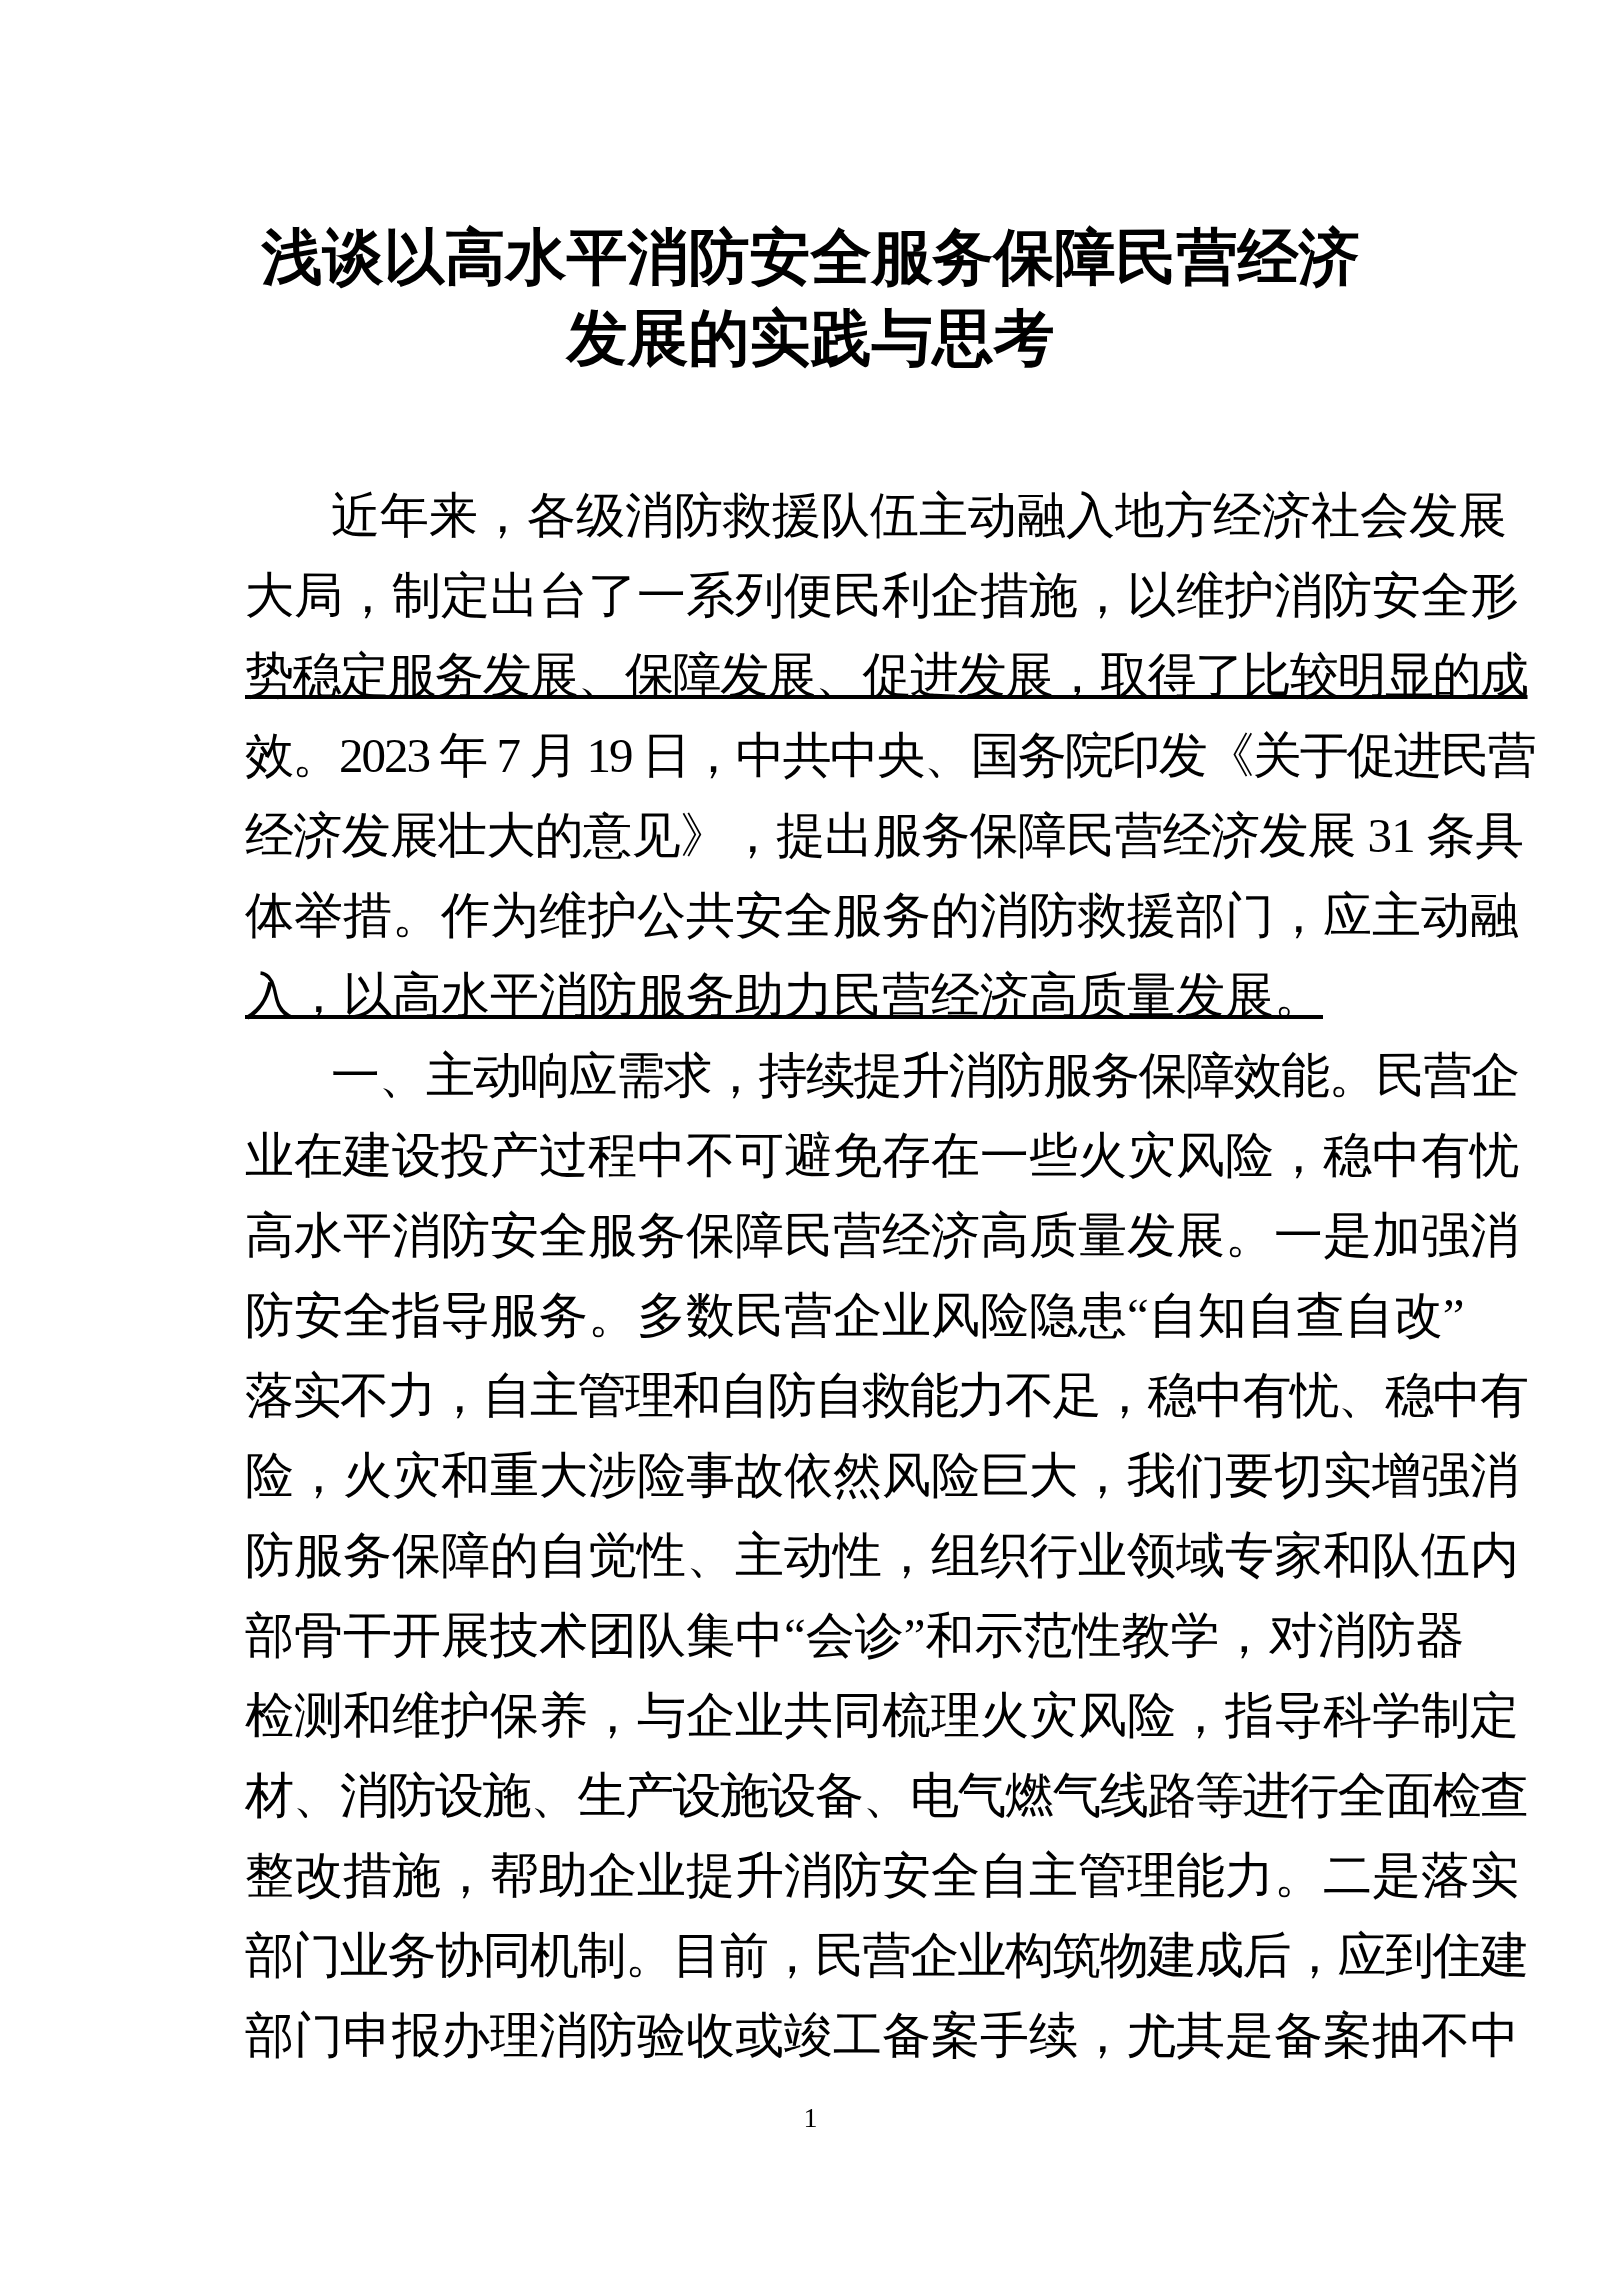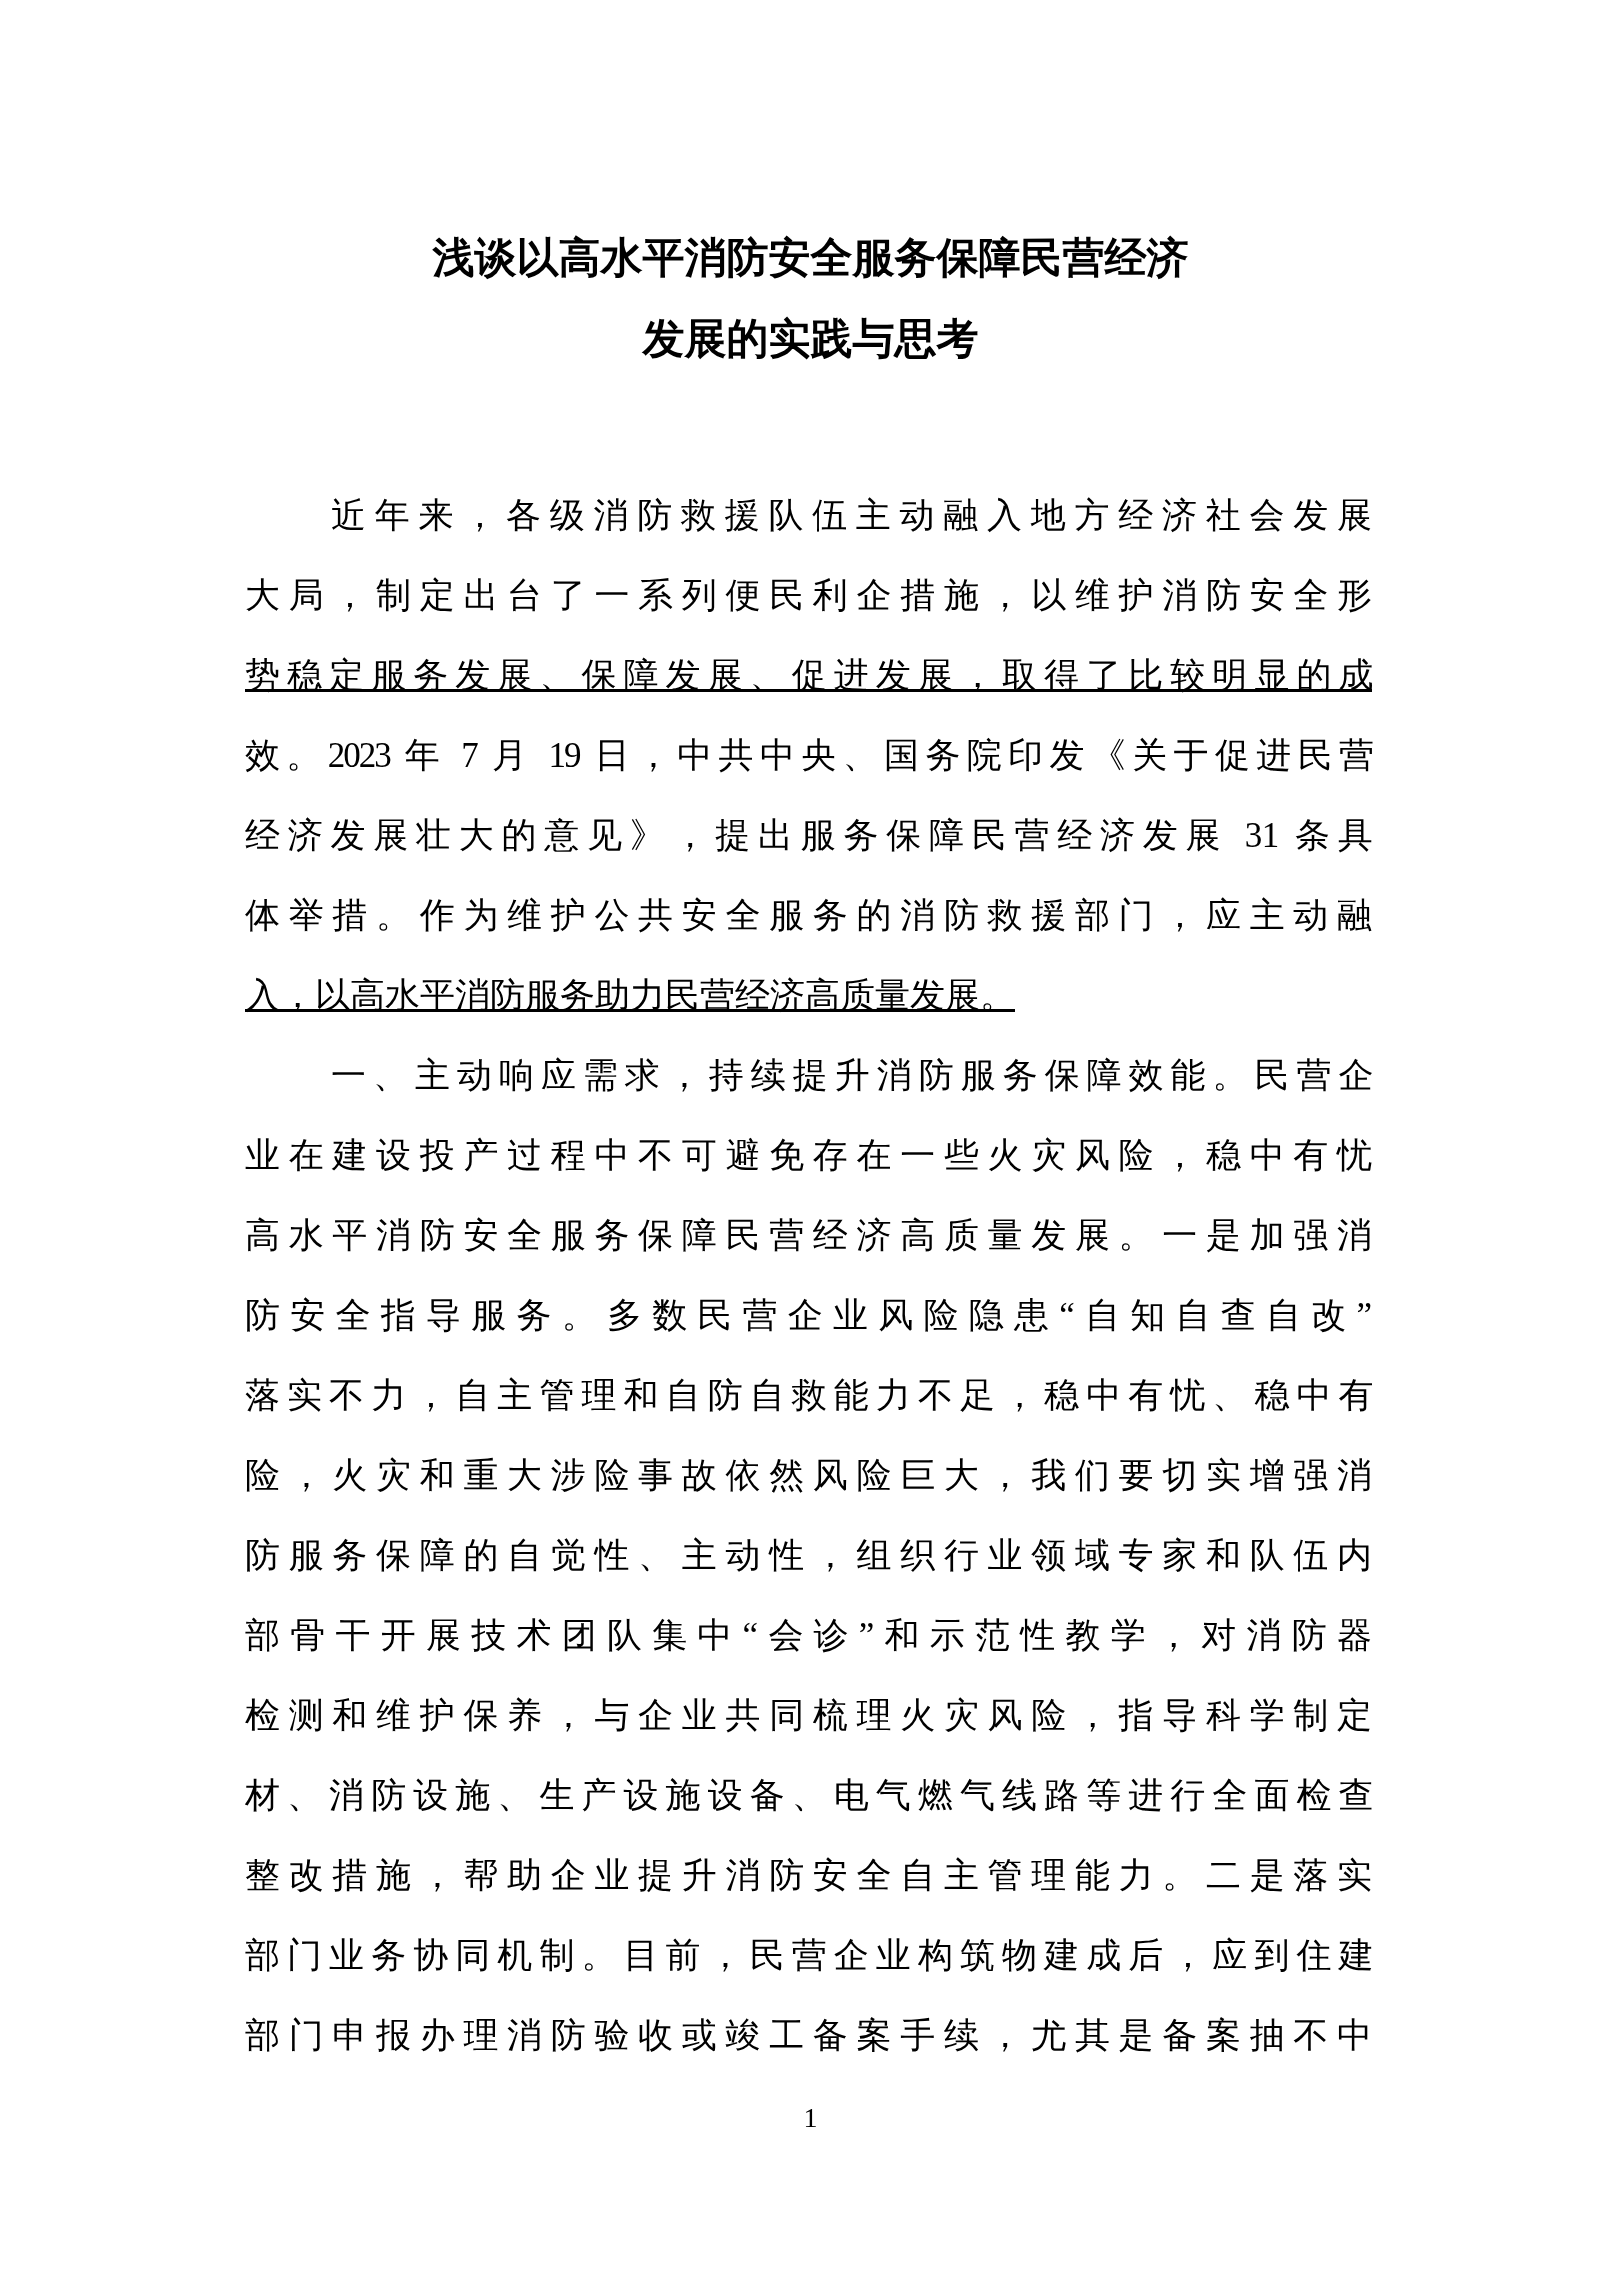--- a/index.html
+++ b/index.html
@@ -18,31 +18,31 @@
   }
   .title {
     position: absolute;
     top: 217px;
     left: 0;
     width: 100%;
     margin: 0;
     text-align: center;
     font-family: "Liberation Sans", "DejaVu Sans", sans-serif;
     font-weight: 600;
-    font-size: 42px;
+    font-size: 61px;
     line-height: 81px;
     letter-spacing: 0;
   }
   .title-line { display: block; }
   .body-text {
     position: absolute;
     left: 245px;
     top: 476px;
     width: 1127px;
-    font-size: 35px;
+    font-size: 49px;
     line-height: 80px;
   }
   .bline {
     height: 80px;
     text-align: justify;
     text-align-last: justify;
     white-space: nowrap;
   }
   .bline.indent { text-indent: 86px; }
   .bline.pend {

